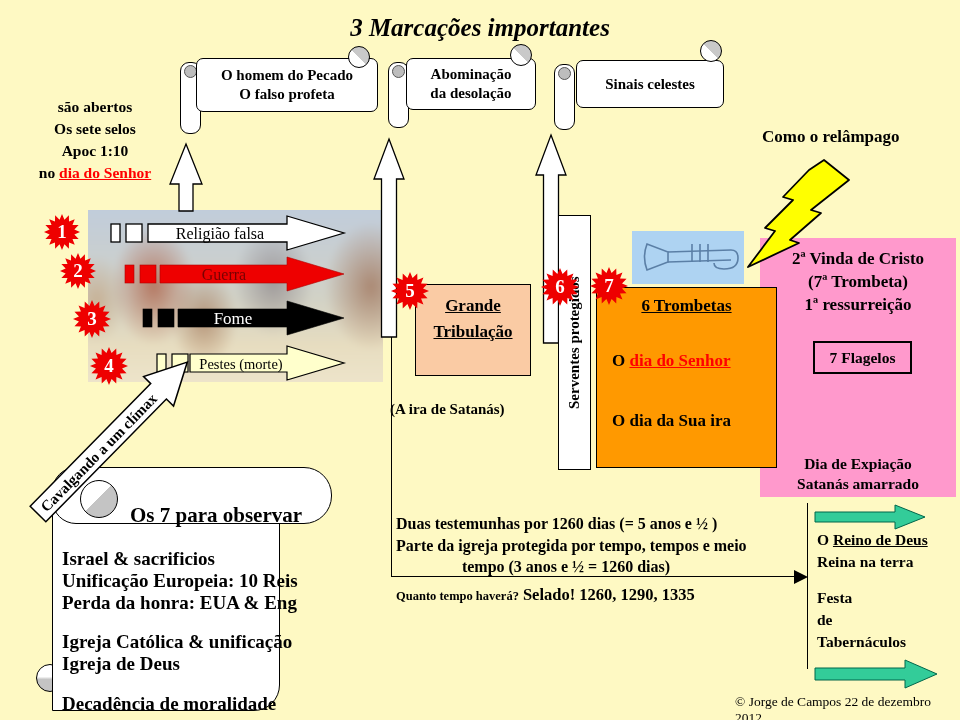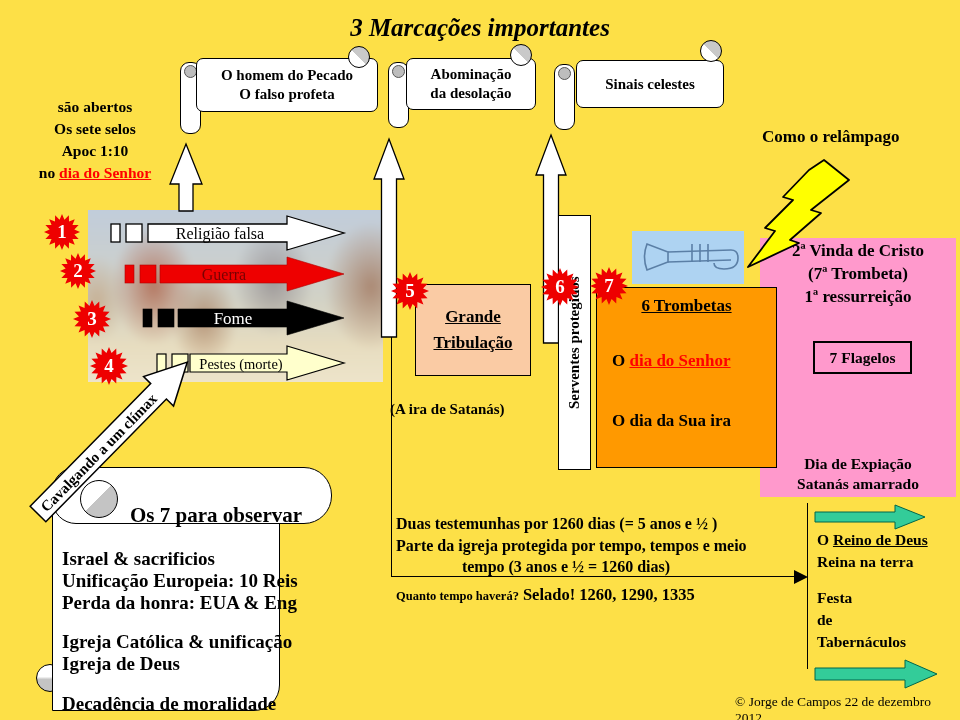--- a/index.html
+++ b/index.html
@@ -1,16 +1,16 @@
 <!DOCTYPE html>
 <html style="--red: #EE0000; --red_text: #FF0000; --orange: #FF9900; --peach: #FACBA4; --pink: #FF99CC; --yellow: #FFFF00; --pale_yellow: #FFFFCC; --teal: #33CC99; --light_blue: #AED3F2; --dark_red: #7A0000;"><head>
 <meta charset="utf-8">
 <style>
   html,body{margin:0;padding:0;background:#fff;}
-  #stage{position:relative;width:960px;height:720px;background:#fde047;overflow:hidden;
+  #stage{position:relative;width:960px;height:720px;background:#fef9c3;overflow:hidden;
          font-family:"Liberation Serif","DejaVu Serif",serif;color:#000;}
   .abs{position:absolute;}
   .b{font-weight:bold;}
 
   
   #main-title{left:280px;top:14px;width:400px;font-size:25px;font-style:italic;font-weight:bold;text-align:center;}
 
   
   .banner{background:#fff;border:1.6px solid #000;border-radius:7px;display:flex;flex-direction:column;
           justify-content:center;align-items:center;font-weight:bold;font-size:15px;line-height:19px;z-index:4;}
@@ -53,37 +53,37 @@
   .sh-bolt{fill:var(--yellow);stroke:#000;stroke-width:1.8;stroke-linejoin:round;}
   .at{font-size:16px;}
   .at-guerra{fill:var(--dark_red);}
   .at-white{fill:#fff;font-size:17px;}
 
   .harrow{z-index:6;}
   .uparrow{z-index:2;}
 
   
   #trib-box{left:415px;top:284px;width:116px;height:92px;background:var(--peach);border:1.6px solid #000;
-            font-size:17px;font-weight:bold;text-align:center;line-height:26px;padding-top:19px;box-sizing:border-box;z-index:3;}
+            font-size:17px;font-weight:bold;text-align:center;line-height:26px;padding-top:8px;box-sizing:border-box;z-index:3;}
   #trib-box span{text-decoration:underline;}
   #ira{left:390px;top:401px;width:156px;font-size:15px;font-weight:bold;text-align:left;}
 
   #serv-bar{left:558px;top:215px;width:33px;height:255px;background:#fff;border:1.6px solid #000;box-sizing:border-box;z-index:2;}
   #serv-bar span{display:block;width:100%;height:100%;writing-mode:vertical-rl;transform:rotate(180deg);
                  display:flex;align-items:center;justify-content:center;font-size:15px;font-weight:bold;}
 
   #trump-img{left:632px;top:231px;width:112px;height:53px;background:var(--light_blue);z-index:4;}
   #trump-box{left:596px;top:287px;width:181px;height:181px;background:var(--orange);border:1.6px solid #000;box-sizing:border-box;z-index:3;}
   #trump-box .t1{margin-top:8px;text-align:center;font-size:17px;font-weight:bold;}
   #trump-box .t1 span{text-decoration:underline;}
   #trump-box .t2{margin-top:35px;margin-left:15px;font-size:17px;font-weight:bold;}
   #trump-box .t3{margin-top:40px;margin-left:15px;font-size:17px;font-weight:bold;}
 
   #pink-box{left:760px;top:238px;width:196px;height:259px;background:var(--pink);z-index:2;font-weight:bold;text-align:center;}
-  #pink-box .p1{padding-top:1px;font-size:17px;line-height:23px;}
+  #pink-box .p1{padding-top:9px;font-size:17px;line-height:23px;}
   #flagelos{left:813px;top:341px;width:95px;height:29px;border:2px solid #000;font-size:15.5px;font-weight:bold;
             display:flex;align-items:center;justify-content:center;z-index:3;}
   .pinkline{font-size:15.5px;font-weight:bold;text-align:center;}
 
   
   #witness{left:396px;top:513px;width:424px;font-size:16px;font-weight:bold;line-height:21.5px;}
   #witness .l3{width:340px;text-align:center;}
   #hline{left:392px;top:576px;width:404px;border-top:1.6px solid #000;}
   #harrowhead{left:794px;top:570px;width:0;height:0;border-left:14px solid #000;border-top:7px solid transparent;border-bottom:7px solid transparent;}
   #vline-mid{left:391px;top:337px;width:0;height:240px;border-left:1.6px solid #000;}

